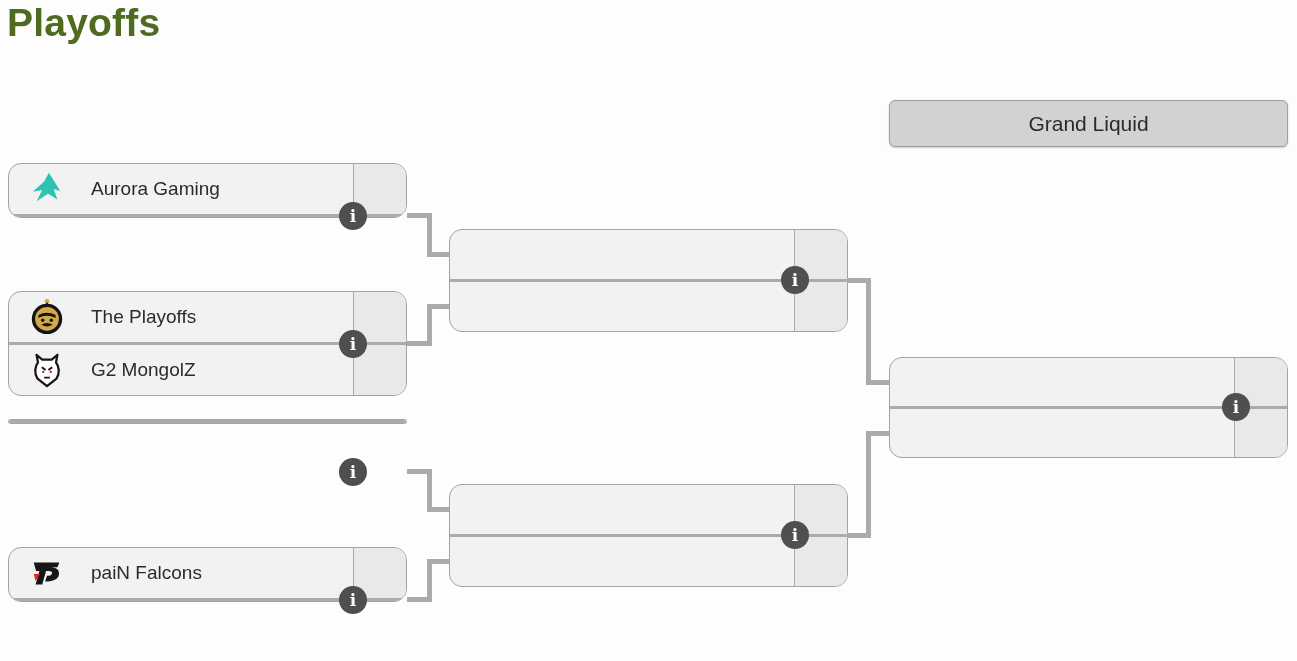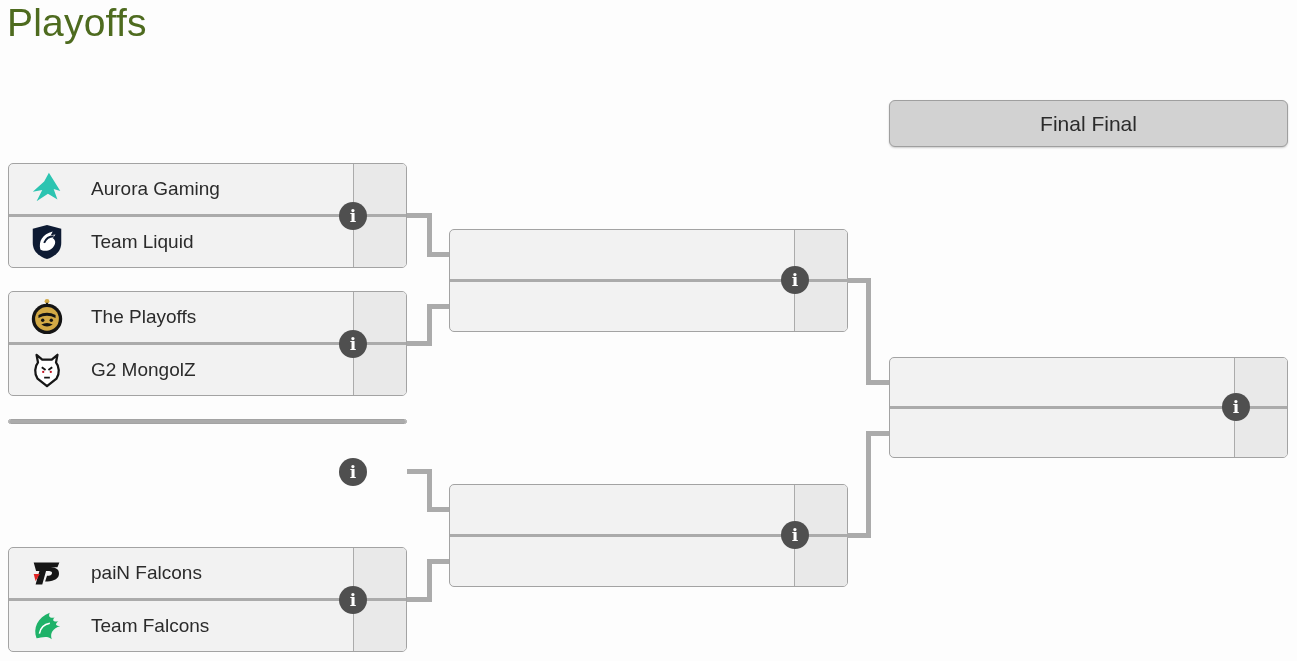--- a/index.html
+++ b/index.html
@@ -1,23 +1,23 @@
 <!DOCTYPE html>
 <html><head>
 <meta charset="utf-8">
 <style>
   html,body{margin:0;padding:0;background:#fdfdfd;}
   body{font-family:"Liberation Sans",sans-serif;-webkit-font-smoothing:antialiased;}
   .canvas{position:relative;width:1297px;height:661px;overflow:hidden;background:#fdfdfd;}
 
-  .page-title{position:absolute;left:7px;top:1px;margin:0;font-size:39px;font-weight:400;color:#4e6b1f;letter-spacing:.2px;}
+  .page-title{position:absolute;left:7px;top:1px;margin:0;font-size:39px;font-weight:700;color:#4e6b1f;letter-spacing:.2px;}
 
   .col-header{position:absolute;top:100px;height:45px;width:397px;background:#d2d2d2;border:1px solid #9f9f9f;border-radius:6px;display:flex;align-items:center;justify-content:center;font-size:21px;color:#2b2b2b;box-shadow:0 1px 2px rgba(0,0,0,.2);}
 
-  .match{position:absolute;width:397px;background:#f2f2f2;border:1px solid #a3a3a3;border-radius:5px;overflow:hidden;box-sizing:content-box;}
+  .match{position:absolute;width:397px;background:#f2f2f2;border:1px solid #a3a3a3;border-radius:13px;overflow:hidden;box-sizing:content-box;}
   .team-row{display:flex;align-items:center;}
   .qf .team-row{height:50px;}
   .sf .team-row{height:49px;}
   .gf .team-row{height:48px;}
   .row-divider{height:3px;background:#ababab;}
 
   .logo{width:40px;height:40px;margin-left:18px;display:flex;align-items:center;justify-content:center;flex:0 0 auto;}
   .logo svg{display:block;}
   .team-name{margin-left:24px;font-size:19px;color:#2b2b2b;white-space:nowrap;}
   .score-cell{margin-left:auto;width:52px;align-self:stretch;border-left:1px solid #ababab;background:#e9e9e9;display:flex;align-items:center;justify-content:center;font-size:19px;color:#2b2b2b;}
@@ -26,44 +26,33 @@
 
   .info-icon{position:absolute;width:28px;height:28px;border-radius:50%;background:#4f4f4f;color:#ffffff;display:flex;align-items:center;justify-content:center;font-family:"DejaVu Serif",serif;font-weight:700;font-size:17px;line-height:1;z-index:6;cursor:pointer;user-select:none;}
 </style>
 </head>
 <body>
 
 <div class="canvas">
 
   <h1 class="page-title">Playoffs</h1>
 
-  <div class="col-header" style="left:889px">Final Final</div>
+  <div class="col-header" style="left:889px">Grand Liquid</div>
 
   <div class="match qf" style="left:8px;top:163px">
     <div class="team-row">
       <span class="logo">
         <svg width="38" height="38" viewBox="0 0 40 40">
             <path d="M22 3 L34 22 27 20 31 31 21 25 9 33 15 21 5 23 17 12 Z" fill="#2cc4b1"></path>
           </svg>
       </span>
       <span class="team-name">Aurora Gaming</span>
       <span class="score-cell"></span>
     </div>
     <div class="row-divider"></div>
-    <div class="team-row">
-      <span class="logo">
-        <svg width="38" height="38" viewBox="0 0 40 40">
-            <path d="M20 2 L35 6 V21 C35 30 28 35.5 20 38 C12 35.5 5 30 5 21 V6 Z" fill="#0e1b33"></path>
-            <path d="M13 28 C11 19 15 12 26 9 L24 13 L29 12 L26 16 C30 18 29 23 26 26 C22 30 16 30 13 28 Z" fill="#fff"></path>
-            <path d="M17 21 C19 16 23 14 27 14" stroke="#0e1b33" stroke-width="2" fill="none"></path>
-          </svg>
-      </span>
-      <span class="team-name">Team Liquid</span>
-      <span class="score-cell"></span>
-    </div>
   </div>
 
   <div class="match qf" style="left:8px;top:291px">
     <div class="team-row">
       <span class="logo">
         <svg width="38" height="38" viewBox="0 0 40 40">
             <circle cx="20" cy="3.5" r="2.5" fill="#d2a945"></circle>
             <rect x="19" y="5" width="2" height="3" fill="#141414"></rect>
             <circle cx="20" cy="22" r="16" fill="#141414"></circle>
             <circle cx="20" cy="22" r="12.5" fill="#d2a945"></circle>
@@ -101,30 +90,20 @@
       <span class="logo">
         <svg width="38" height="38" viewBox="0 0 40 40">
             <path d="M6 9 H33 L31 14 H24 C30 14 33.5 17 32.5 22 C31.5 27 25 29 18 29 L20 23 C23 23 25.3 22 25.3 20 C25.3 18 22 18 19 18 L15 32 H8 L12 18 H8.5 Z" fill="#161616"></path>
             <path d="M6 21 h6.5 l-4.5 7.5 Z" fill="#e02424"></path>
           </svg>
       </span>
       <span class="team-name">paiN Falcons</span>
       <span class="score-cell"></span>
     </div>
     <div class="row-divider"></div>
-    <div class="team-row">
-      <span class="logo">
-        <svg width="38" height="38" viewBox="0 0 40 40">
-            <path d="M9 33 C5 22 10 11 23 6 C21 10 23 12 28 11 C25 14 27 16 32 15 C28 18 29 20 34 20 C26 23 23 27 25 34 C21 30 14 32 9 33 Z" fill="#1fb269"></path>
-            <path d="M12 28 C13 22 17 18 23 17" stroke="#fff" stroke-width="1.6" fill="none"></path>
-          </svg>
-      </span>
-      <span class="team-name">Team Falcons</span>
-      <span class="score-cell"></span>
-    </div>
   </div>
 
   <div class="match sf" style="left:449px;top:229px">
     <div class="team-row">
       <span class="team-name"></span>
       <span class="score-cell"></span>
     </div>
     <div class="row-divider"></div>
     <div class="team-row">
       <span class="team-name"></span>

